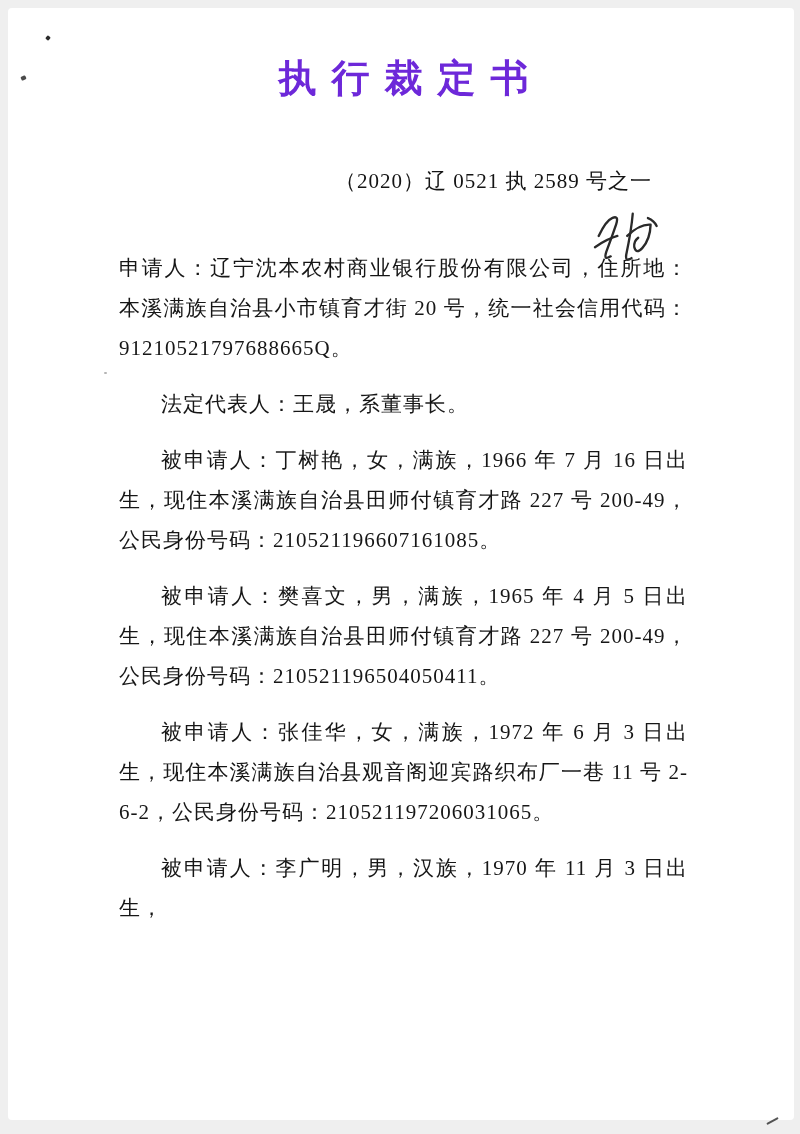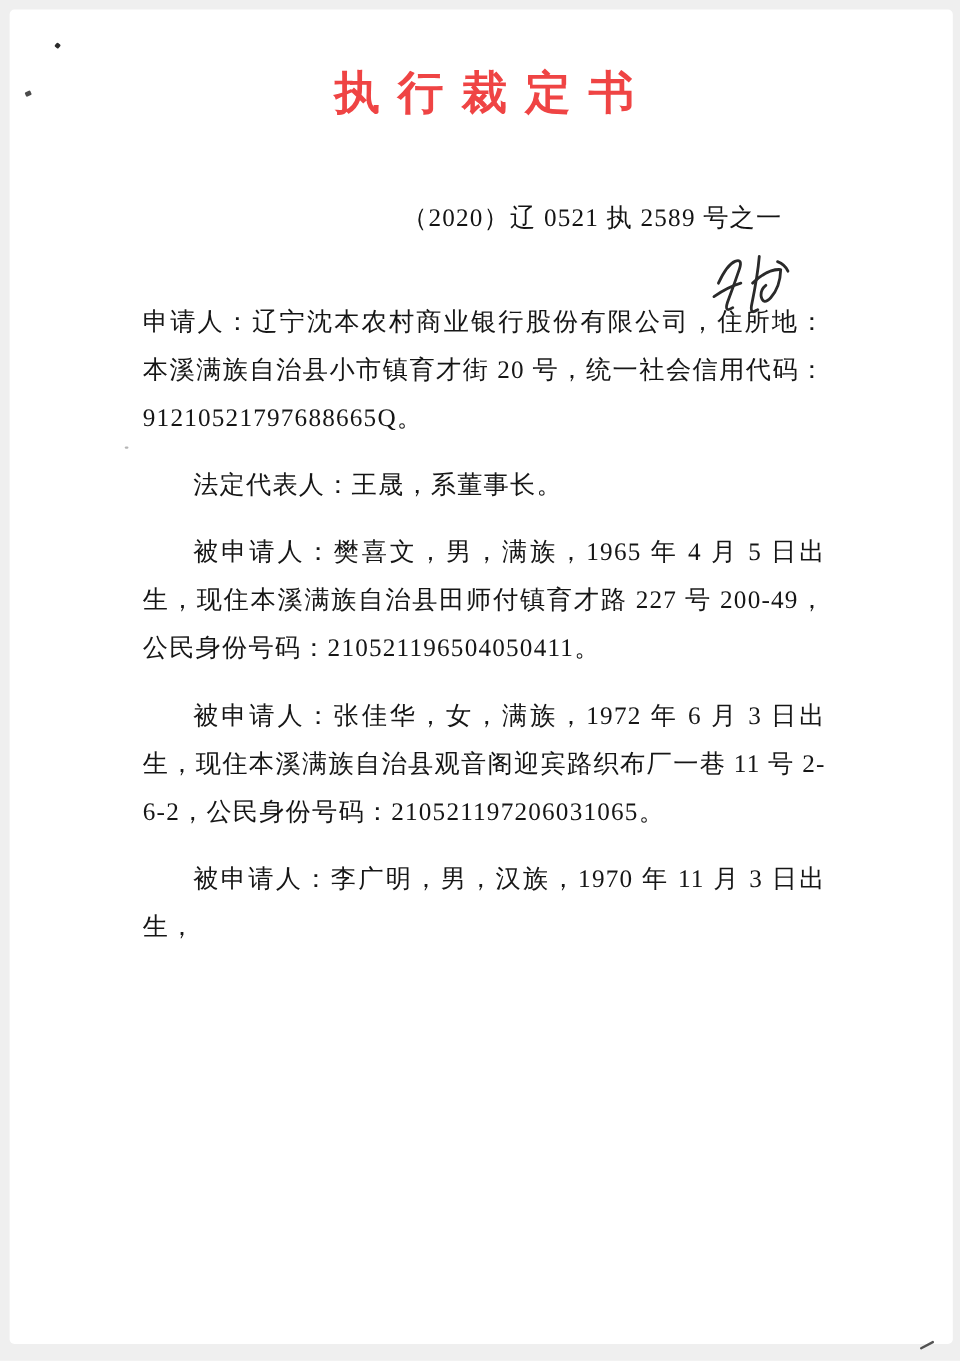--- a/index.html
+++ b/index.html
@@ -36,21 +36,21 @@
     color: #111;
   }
   .doc-title {
     margin-top: 46px;
     text-align: center;
     font-weight: bold;
     font-size: 38px;
     line-height: 48px;
     letter-spacing: 15px;
     text-indent: 15px;
-    color: #ef4444;
+    color: #6d28d9;
   }
   .case-number {
     margin-top: 64px;
     margin-left: 180px;
     text-align: center;
     font-size: 21px;
     line-height: 30px;
     letter-spacing: 1px;
     white-space: nowrap;
   }
@@ -89,20 +89,21 @@
   <div class="content">
 
 
     <h2 class="doc-title">执行裁定书</h2>
 
     <div class="case-number">（2020）辽 0521 执 2589 号之一</div>
 
     <div class="body-text">
       <p>申请人：辽宁沈本农村商业银行股份有限公司，住所地：本溪满族自治县小市镇育才街 20 号，统一社会信用代码：91210521797688665Q。</p>
       <p class="indent">法定代表人：王晟，系董事长。</p>
+      <p class="indent">被申请人：丁树艳，女，满族，1966 年 7 月 16 日出生，现住本溪满族自治县田师付镇育才路 227 号 200-49，公民身份号码：210521196607161085。</p>
       <p class="indent">被申请人：樊喜文，男，满族，1965 年 4 月 5 日出生，现住本溪满族自治县田师付镇育才路 227 号 200-49，公民身份号码：210521196504050411。</p>
       <p class="indent">被申请人：张佳华，女，满族，1972 年 6 月 3 日出生，现住本溪满族自治县观音阁迎宾路织布厂一巷 11 号 2-6-2，公民身份号码：210521197206031065。</p>
       <p class="indent">被申请人：李广明，男，汉族，1970 年 11 月 3 日出生，</p>
     </div>
   </div>
 </div>
 
 <svg class="signature" viewBox="0 0 90 70">
   <g stroke="#2a2a2a" stroke-width="2.4" fill="none" stroke-linecap="round" stroke-linejoin="round">
     <path d="M16 34 q9 -15 16 -17 q7 -2 3 7 q-6 13 -13 27 q-4 9 4 5"></path>

